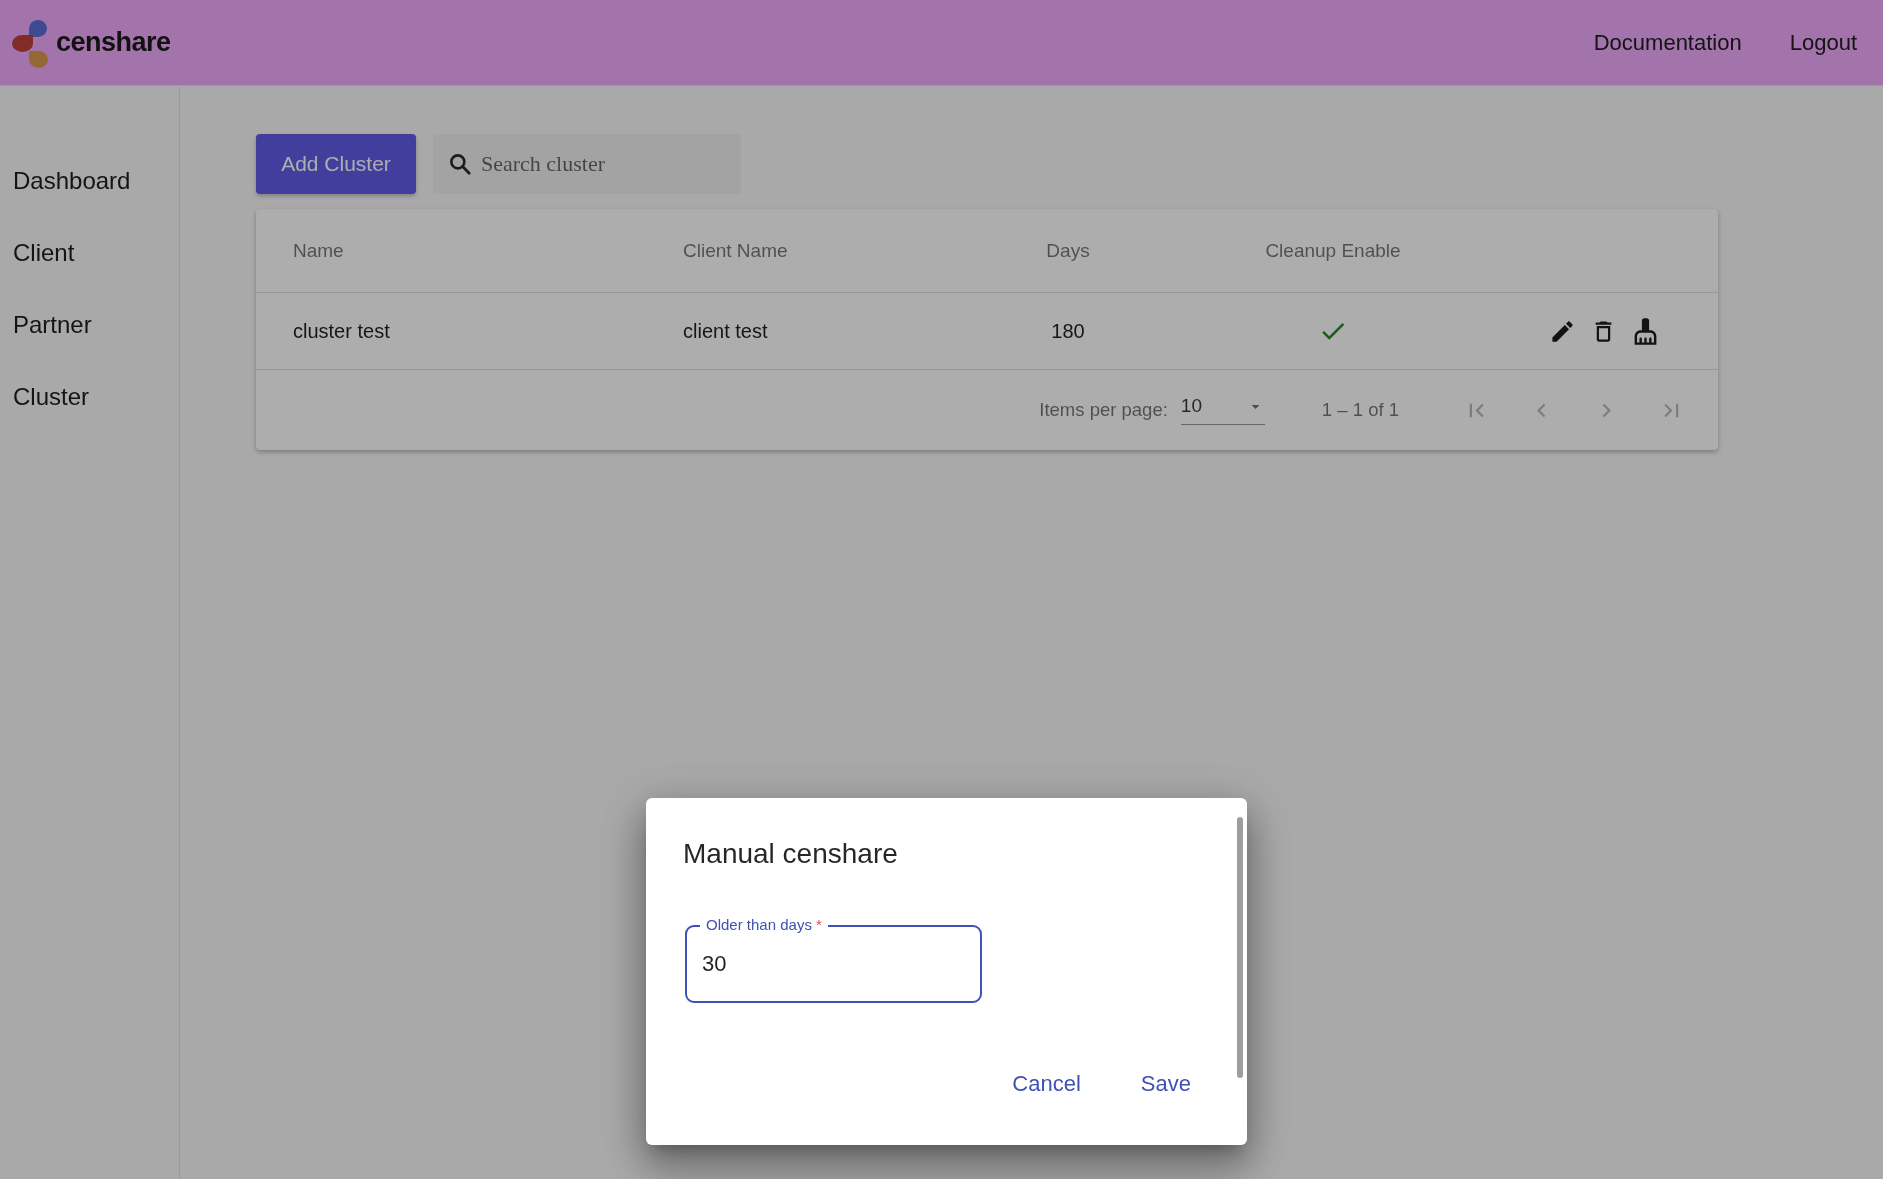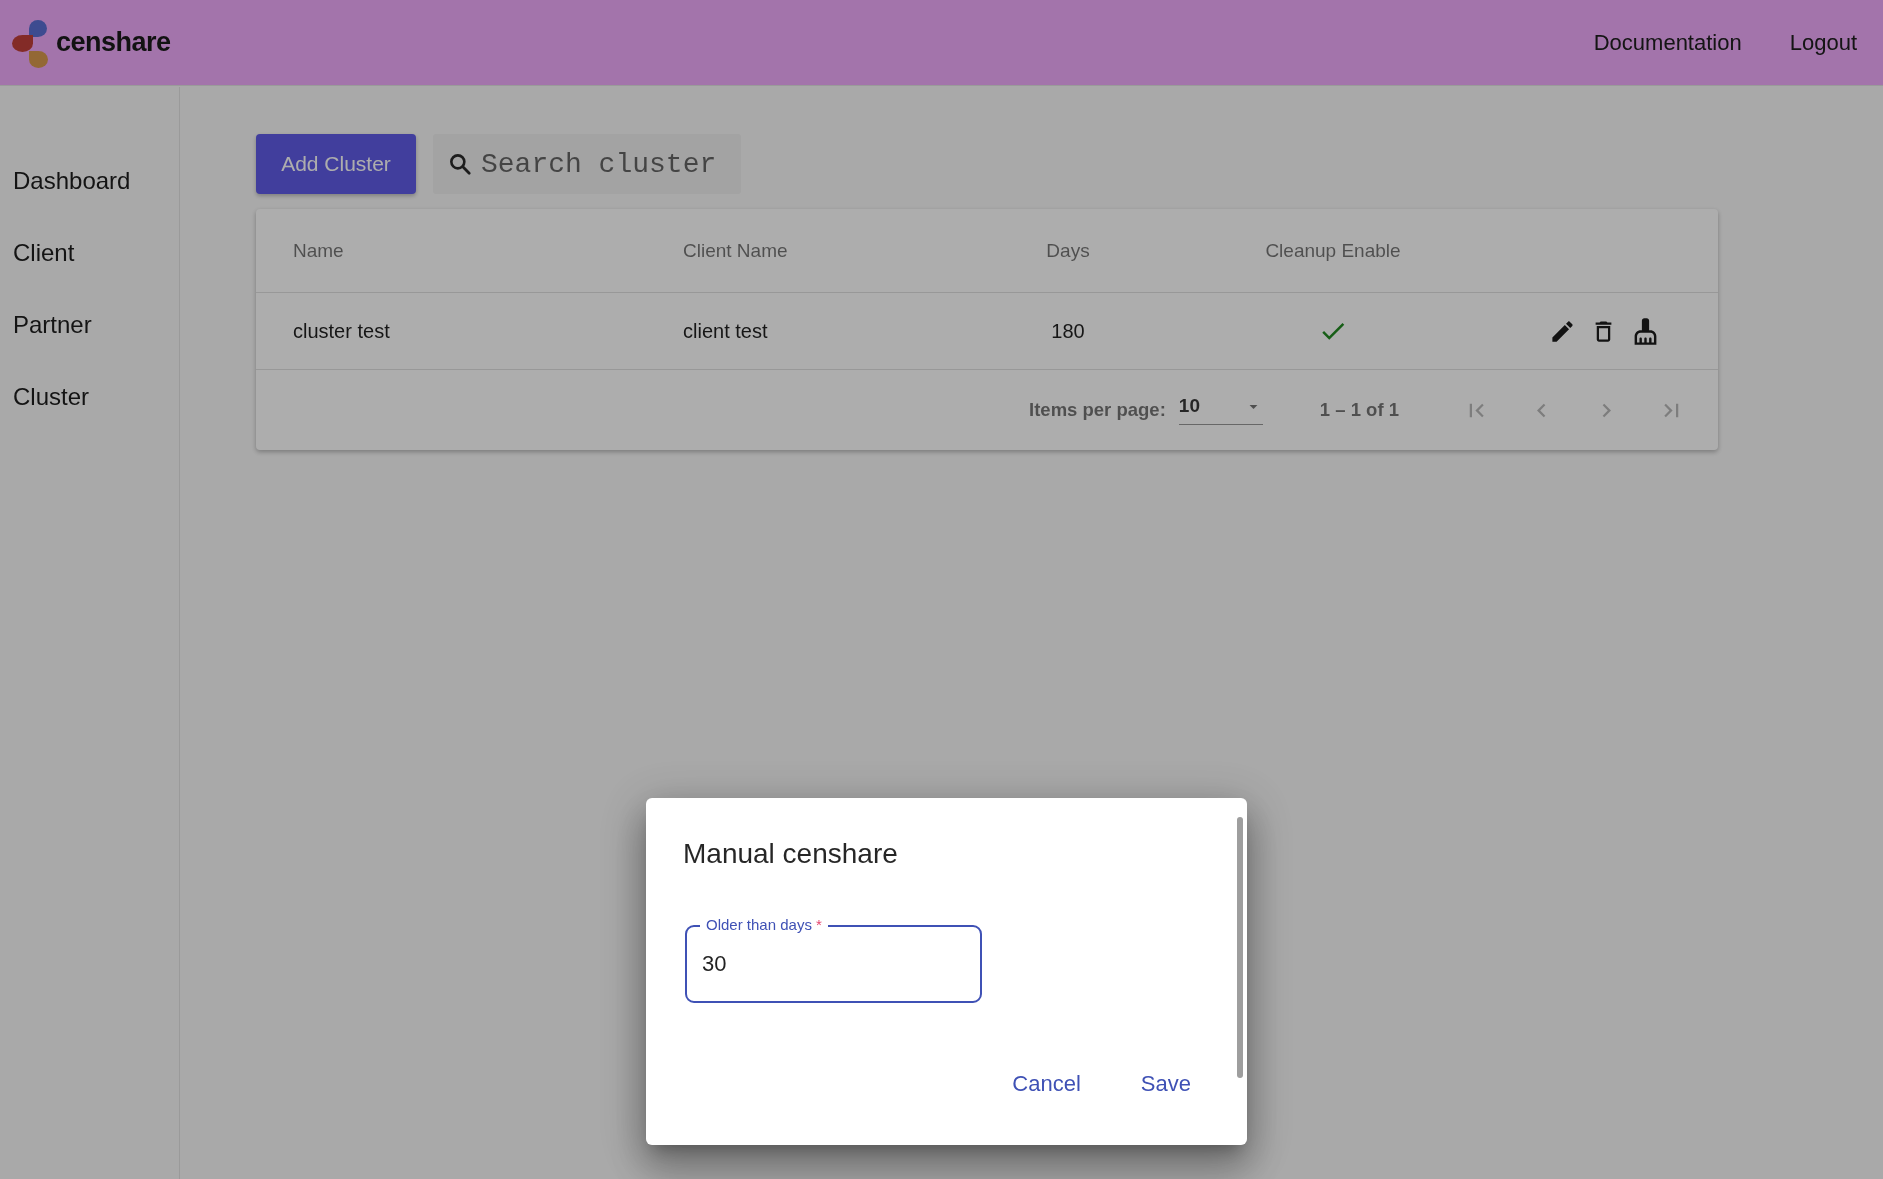--- a/index.html
+++ b/index.html
@@ -32,41 +32,41 @@
   
   .main { position:absolute; left:180px; top:87px; width:1703px; height:1092px; }
   .toolbar { display:flex; align-items:flex-start; gap:17px; margin:47px 0 0 76px; }
   .btn-primary { width:160px; height:60px; border:none; border-radius:4px;
     background:#605ce8; color:#ffffff; font-size:21px;
     font-family:inherit; cursor:pointer; box-shadow:0 2px 4px rgba(0,0,0,0.25); }
   .searchbox { width:308px; height:60px; background:#f0f0f0; border-radius:3px;
     display:flex; align-items:center; padding:0 14px; }
   .searchbox svg { flex:0 0 auto; margin-right:8px; }
   .searchbox input { flex:1; border:none; background:transparent; outline:none;
-    font-family:Liberation Mono, monospace; font-size:28px; color:#4c1d95; }
+    font-family:Liberation Serif, serif; font-size:22px; color:#4c1d95; }
   .searchbox input::placeholder { color:rgba(0,0,0,0.58); }
 
   
   .card { margin:15px 0 0 76px; width:1462px; background:#ffffff; border-radius:4px;
     box-shadow:0 2px 5px rgba(0,0,0,0.28); overflow:hidden; }
   .trow-grid { display:grid; grid-template-columns:390px 290px 190px 340px 1fr;
     align-items:center; padding:0 58px 0 37px; }
   .thead { height:84px; border-bottom:1px solid rgba(0,0,0,0.12); }
   .thead span { font-size:19px; color:rgba(0,0,0,0.54); }
   .tbody-row { height:77px; border-bottom:1px solid rgba(0,0,0,0.12); }
   .tbody-row .cell { font-size:20px; color:rgba(0,0,0,0.87); }
   .col-center { text-align:center; }
   .cell-flex-center { display:flex; justify-content:center; align-items:center; }
   .actions-cell { display:flex; justify-content:flex-end; align-items:center; gap:14px; }
   .icon-btn { background:none; border:none; padding:0; cursor:pointer;
     display:flex; align-items:center; }
 
   
   .tfoot { height:80px; display:flex; align-items:center; justify-content:flex-end;
-    padding-right:33px;font-weight:bold; }
+    padding-right:33px; }
   .ipp-label { font-size:18.5px; color:rgba(0,0,0,0.54); }
   .ipp-select { margin-left:13px; width:84px; display:flex; align-items:center;
     justify-content:space-between; border-bottom:1px solid rgba(0,0,0,0.40);
     padding-bottom:7px; cursor:pointer; }
   .ipp-select .val { font-size:19px; color:rgba(0,0,0,0.78); }
   .range-label { margin-left:57px; font-size:18.5px; color:rgba(0,0,0,0.54); }
   .pager { margin-left:64px; display:flex; align-items:center; gap:38px; }
   .pager .icon-btn svg { fill:rgba(0,0,0,0.28); }
 
   

